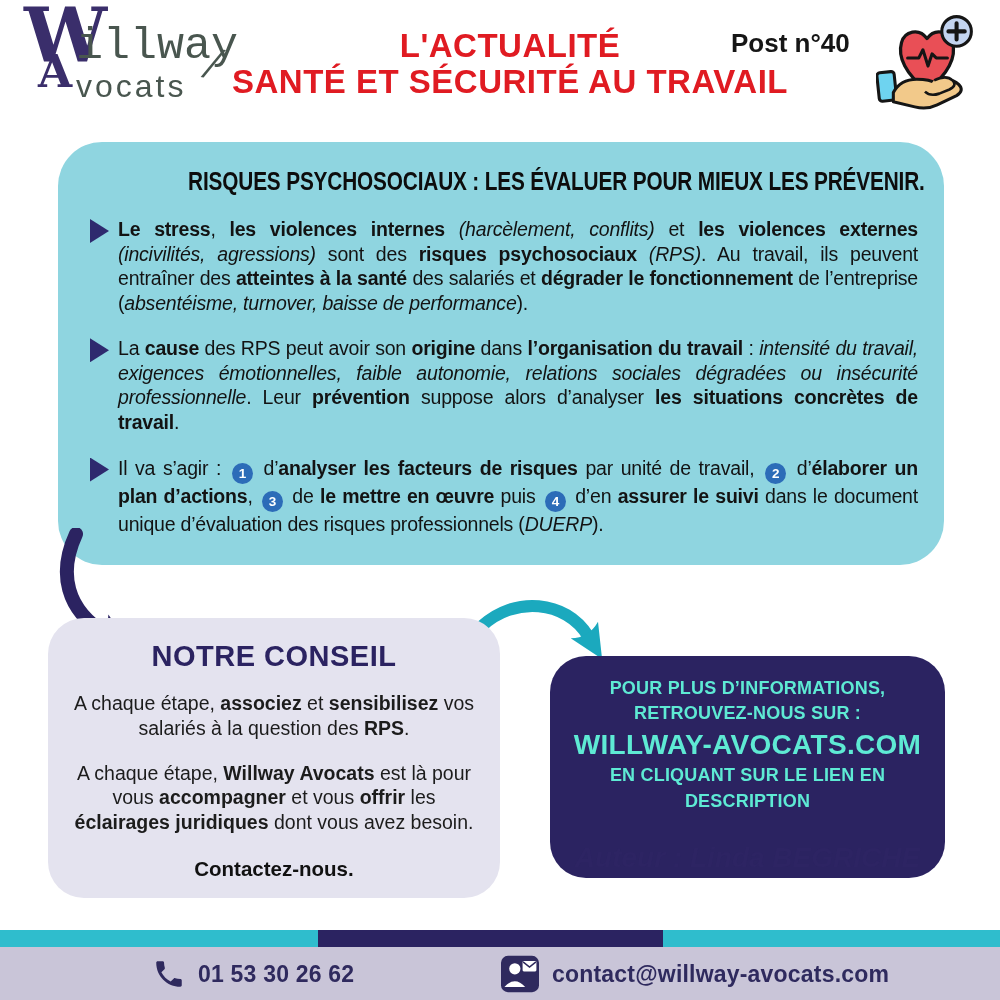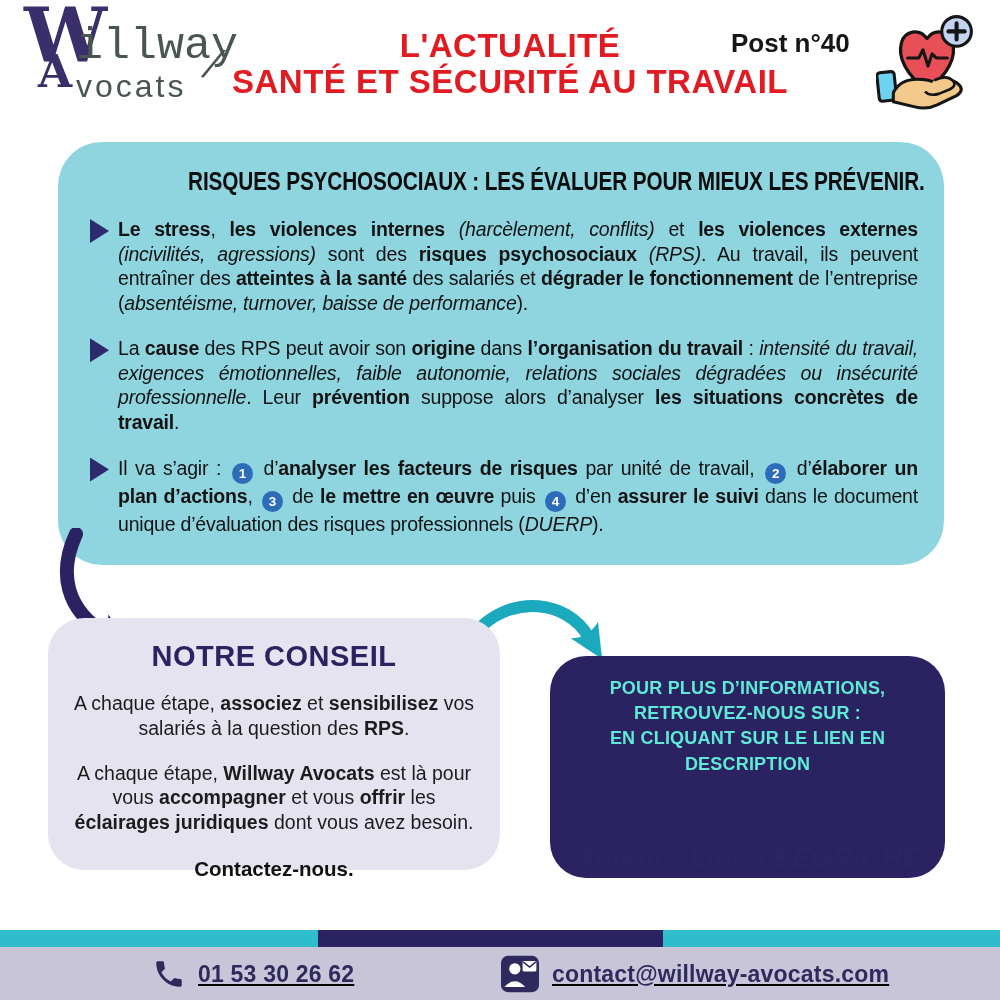--- a/index.html
+++ b/index.html
@@ -40,42 +40,42 @@
   .bullet-text b{font-weight:700;}
   .chip{display:inline-block;width:21px;height:21px;border-radius:50%;
         background:#2C6CB8;color:#fff;font-size:13.5px;font-weight:700;
         text-align:center;line-height:21px;margin:0 3px;vertical-align:-3px;}
 
   
   .arrow-navy{position:absolute;left:48px;top:528px;}
   .arrow-teal{position:absolute;left:472px;top:596px;}
 
   
-  .conseil-box{position:absolute;left:48px;top:618px;width:452px;height:252px;
+  .conseil-box{position:absolute;left:48px;top:618px;width:452px;height:280px;
             background:#E4E3EF;border-radius:36px;box-sizing:border-box;
             padding:20px 20px 0 20px;text-align:center;}
   .conseil-title{font-size:29px;font-weight:800;color:#2B2361;letter-spacing:.5px;margin:2px 0 18px 0;}
   .conseil-p{font-size:19.5px;line-height:1.27;color:#1c1c1c;margin:0 0 20px 0;}
   .conseil-p b{font-weight:700;}
   .conseil-cta{font-size:20.5px;font-weight:800;color:#111;margin-top:22px;}
 
   
   .info-box{position:absolute;left:550px;top:656px;width:395px;height:222px;
             background:#2B2361;border-radius:36px;box-sizing:border-box;
             padding:20px 16px 0 16px;text-align:center;color:#5eead4;}
   .info-small{font-size:18px;font-weight:700;line-height:1.4;letter-spacing:.2px;}
   .info-site{font-size:28px;font-weight:800;letter-spacing:.3px;margin:3px 0 2px 0;}
   .author-line{position:absolute;left:540px;top:842px;width:415px;text-align:center;
             font-size:28px;font-weight:800;font-style:italic;color:#2D2463;}
 
   
   .footer-stripe{position:absolute;left:0;top:930px;width:1000px;height:17px;
       background:linear-gradient(90deg,#2FBDCD 0,#2FBDCD 318px,#2B2361 318px,#2B2361 663px,#2FBDCD 663px,#2FBDCD 100%);}
   .footer-bar{position:absolute;left:0;top:947px;width:1000px;height:53px;background:#C9C5D8;}
-  .footer-group{position:absolute;display:flex;align-items:center;gap:12px;top:4px;height:46px;text-decoration:underline;}
+  .footer-group{position:absolute;display:flex;align-items:center;gap:12px;top:4px;height:46px;}
   .footer-phone{left:152px;}
   .footer-email{left:500px;}
   .footer-text{font-size:23px;font-weight:700;color:#2F2A5E;letter-spacing:.2px;}
 </style>
 </head>
 <body>
 
 <div class="logo">
   <span class="logo-w">W</span>
   <span class="logo-illway">illway</span>
@@ -143,20 +143,21 @@
 <div class="conseil-box">
   <div class="conseil-title">NOTRE CONSEIL</div>
   <div class="conseil-p"><span>A chaque étape, </span><b>associez</b><span> et </span><b>sensibilisez</b><span> vos salariés à la question des </span><b>RPS</b><span>.</span></div>
   <div class="conseil-p"><span>A chaque étape, </span><b>Willway Avocats</b><span> est là pour vous </span><b>accompagner</b><span> et vous </span><b>offrir</b><span> les </span><b>éclairages juridiques</b><span> dont vous avez besoin.</span></div>
   <div class="conseil-cta">Contactez-nous.</div>
 </div>
 
 <div class="info-box">
   <div class="info-small">POUR PLUS D’INFORMATIONS,</div>
   <div class="info-small">RETROUVEZ-NOUS SUR :</div>
+  <div class="info-site">WILLWAY-AVOCATS.COM</div>
   <div class="info-small">EN CLIQUANT SUR LE LIEN EN</div>
   <div class="info-small">DESCRIPTION</div>
 </div>
 
 <div class="author-line">Auteur : Linda BEGRICHE</div>
 
 <div class="footer-stripe"></div>
 
 <div class="footer-bar">
   <div class="footer-group footer-phone">

